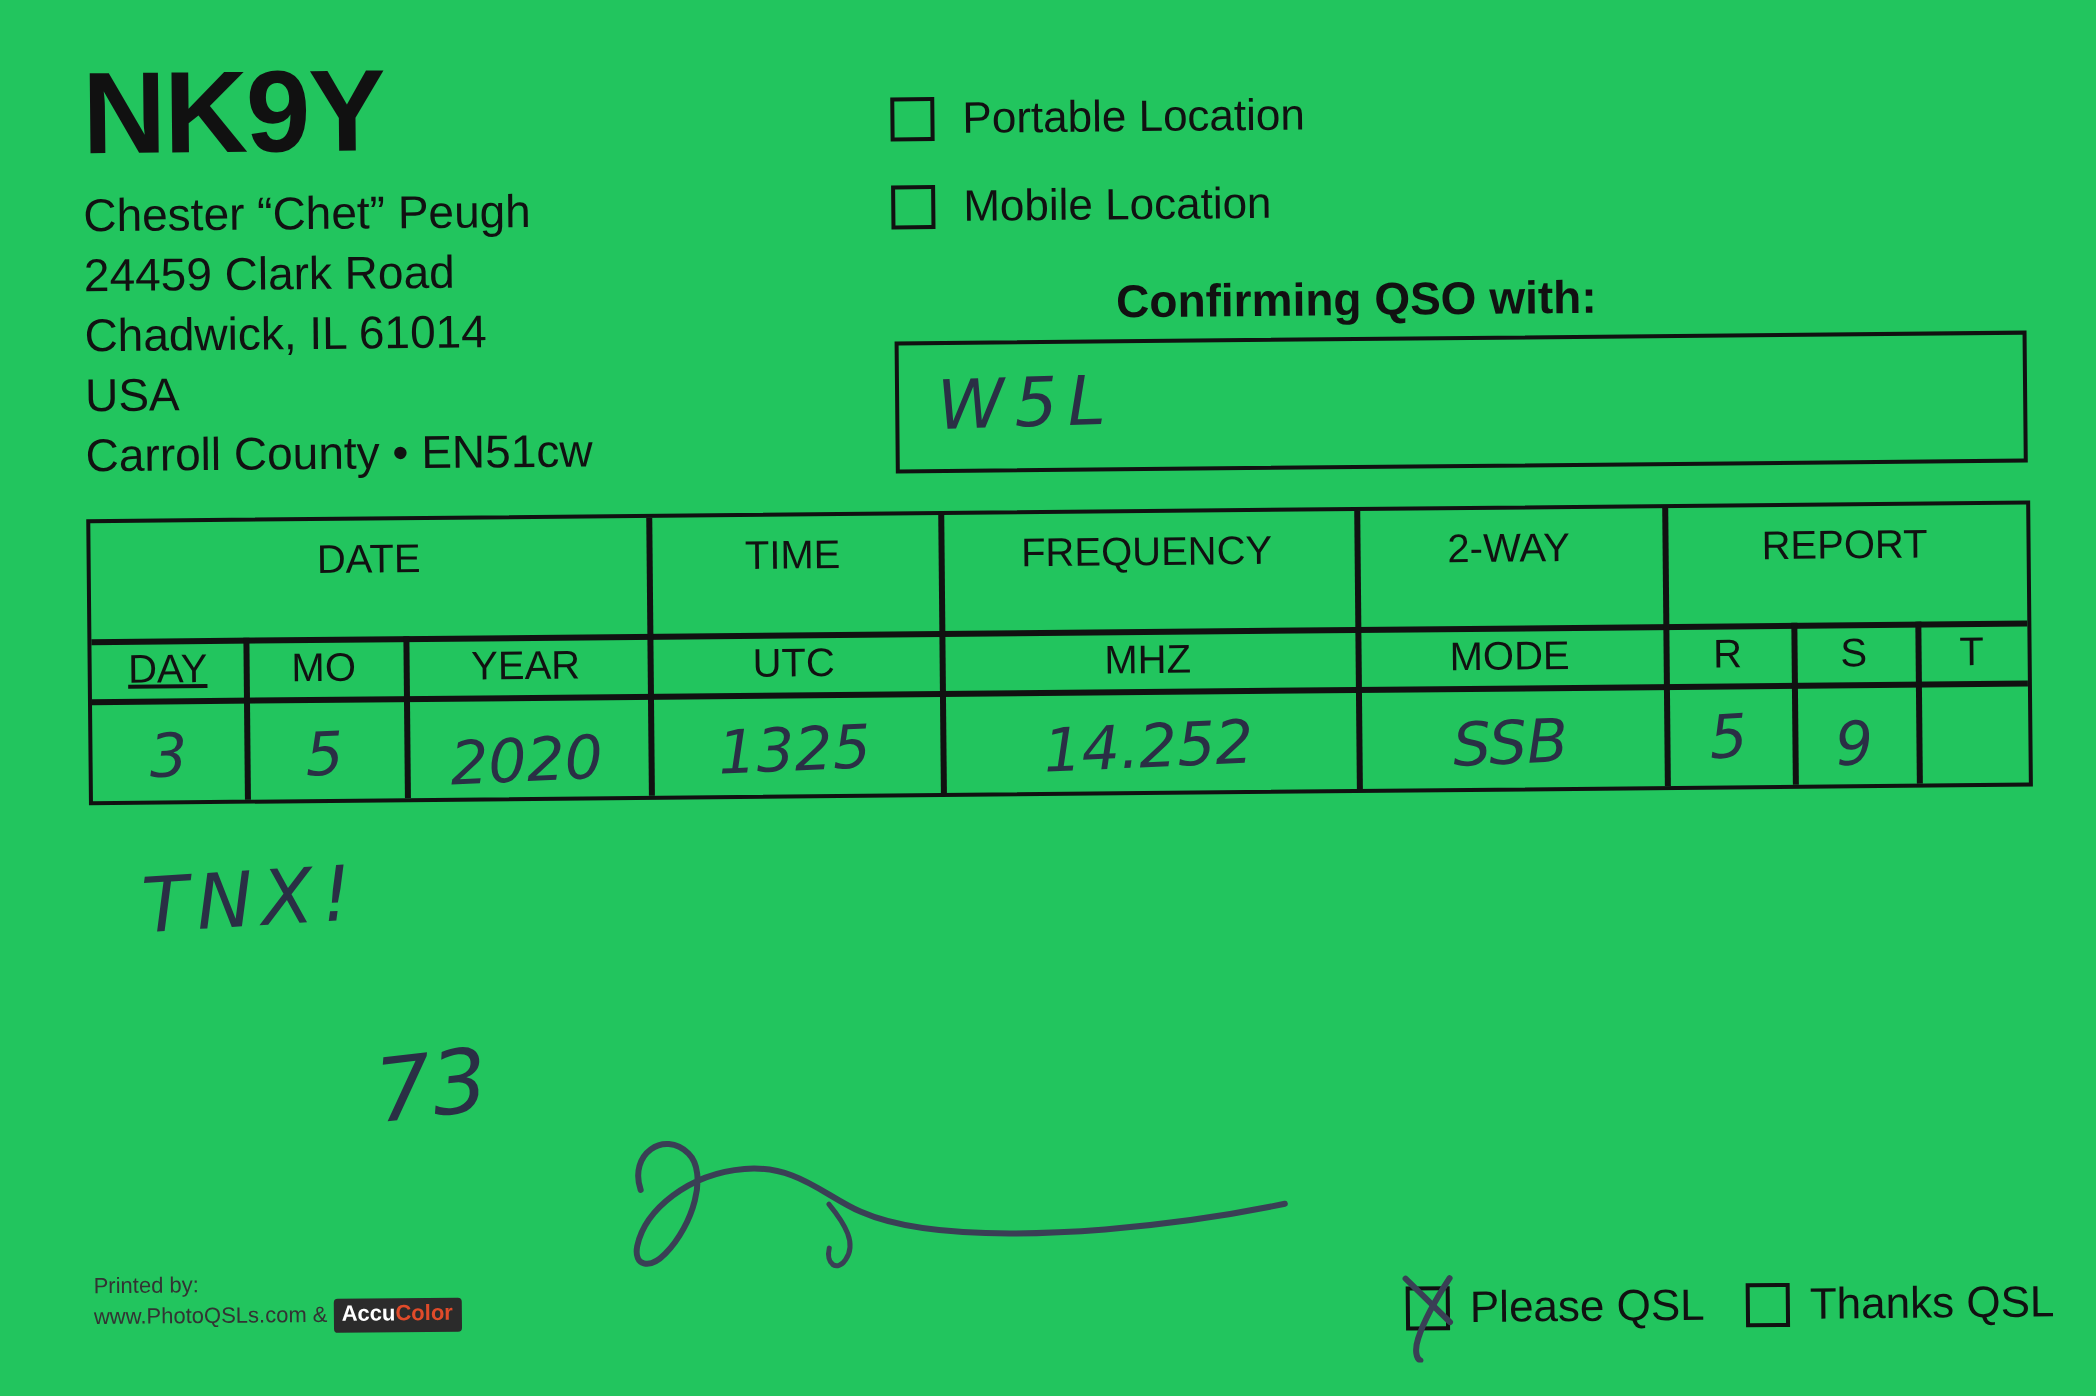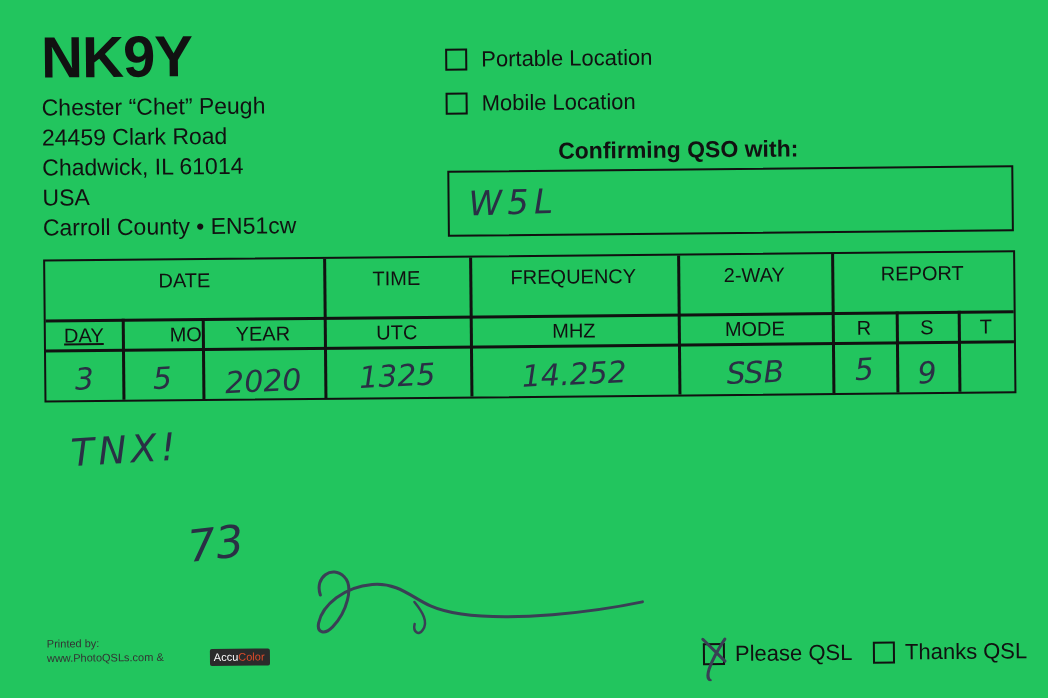--- a/index.html
+++ b/index.html
@@ -156,25 +156,24 @@
     top: 632px;
     font-size: 11px;
     color: #333;
     line-height: 14px;
   }
   .accu {
     display: inline-block;
     background: #2b2b2b;
     color: #fff;
     font-size: 11px;
-    font-weight: normal;
+    font-weight: bold;
     padding: 1px 5px 2px 4px;
     border-radius: 2px;
     vertical-align: middle;
-    margin-left: 43px;
   }
   .accu .c1 { color: #fff; }
   .accu .c2 { color: #e04b2a; }
 
   .footchk {
     position: absolute;
     font-size: 22px;
     display: flex;
     align-items: center;
     gap: 10px;
@@ -237,21 +236,21 @@
       <div class="vline" style="left: 850px; top: 58px;"></div>
       <div class="vline" style="left: 912px; top: 58px;"></div>
 
       <div class="hdr" style="left: 0; top: 8px; width: 278px;">DATE</div>
       <div class="hdr" style="left: 278px; top: 8px; width: 146px;">TIME</div>
       <div class="hdr" style="left: 424px; top: 8px; width: 208px;">FREQUENCY</div>
       <div class="hdr" style="left: 632px; top: 8px; width: 154px;">2-WAY</div>
       <div class="hdr" style="left: 786px; top: 8px; width: 182px;">REPORT</div>
 
       <div class="hdr" style="left: 0; top: 62px; width: 76px; text-decoration: underline;">DAY</div>
-      <div class="hdr" style="left: 76px; top: 62px; width: 80px; text-align: right;">MO</div>
+      <div class="hdr" style="left: 76px; top: 62px; width: 80px;">MO</div>
       <div class="hdr" style="left: 156px; top: 62px; width: 122px;">YEAR</div>
       <div class="hdr" style="left: 278px; top: 62px; width: 146px;">UTC</div>
       <div class="hdr" style="left: 424px; top: 62px; width: 208px;">MHZ</div>
       <div class="hdr" style="left: 632px; top: 62px; width: 154px;">MODE</div>
       <div class="hdr" style="left: 786px; top: 62px; width: 64px;">R</div>
       <div class="hdr" style="left: 850px; top: 62px; width: 62px;">S</div>
       <div class="hdr" style="left: 912px; top: 62px; width: 56px;">T</div>
 
       <div class="cell-val hand" style="left: 0; top: 100px; width: 76px; transform: rotate(-2deg);">3</div>
       <div class="cell-val hand" style="left: 76px; top: 100px; width: 80px; transform: rotate(-2deg);">5</div>

